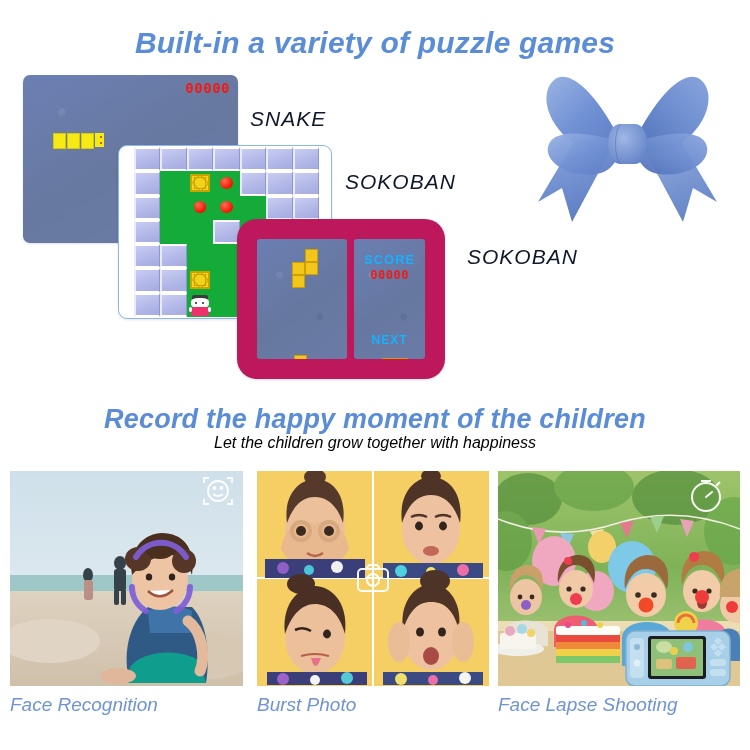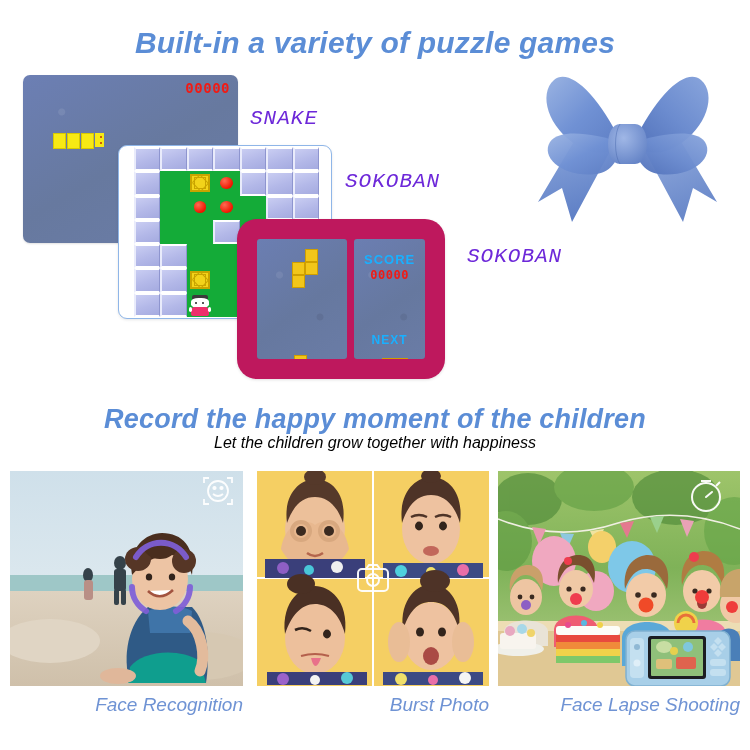--- a/index.html
+++ b/index.html
@@ -19,21 +19,21 @@
   #title-games{top:26px;}
   #title-record{top:404px;font-size:27px;}
   .subtitle{
     position:absolute;left:0;top:434px;width:750px;text-align:center;
     font-size:16px;font-style:italic;color:#000000;
   }
 
   
   .game-label{
     position:absolute;font-style:italic;font-size:21px;
-    color:#6d28d9;letter-spacing:1px;white-space:nowrap;font-family:Liberation Mono, monospace;
+    color:#0f172a;letter-spacing:1px;white-space:nowrap;
   }
   #label-snake{left:250px;top:107px;}
   #label-sokoban{left:345px;top:170px;}
   #label-tetris{left:467px;top:245px;}
 
   
   .snake-card{
     position:absolute;left:23px;top:75px;width:215px;height:168px;
     border-radius:7px;overflow:hidden;
     background:
@@ -132,21 +132,21 @@
   .bow{position:absolute;left:520px;top:62px;width:215px;height:180px;}
 
   
   .photos{position:absolute;left:0;top:471px;width:750px;height:215px;}
   .photo{position:absolute;top:0;height:215px;overflow:hidden;}
   #photo-face{left:10px;width:233px;}
   #photo-burst{left:257px;width:232px;}
   #photo-timelapse{left:498px;width:242px;}
   .photo svg{display:block;width:100%;height:100%;}
   .caption{
-    position:absolute;top:694px;text-align:right;
+    position:absolute;top:694px;text-align:left;
     font-size:19px;font-style:italic;color:#6f93d4;white-space:nowrap;
   }
   #cap-face{left:10px;width:233px;}
   #cap-burst{left:257px;width:232px;}
   #cap-timelapse{left:498px;width:242px;}
 </style>
 </head>
 <body>
 
 <div class="page">

